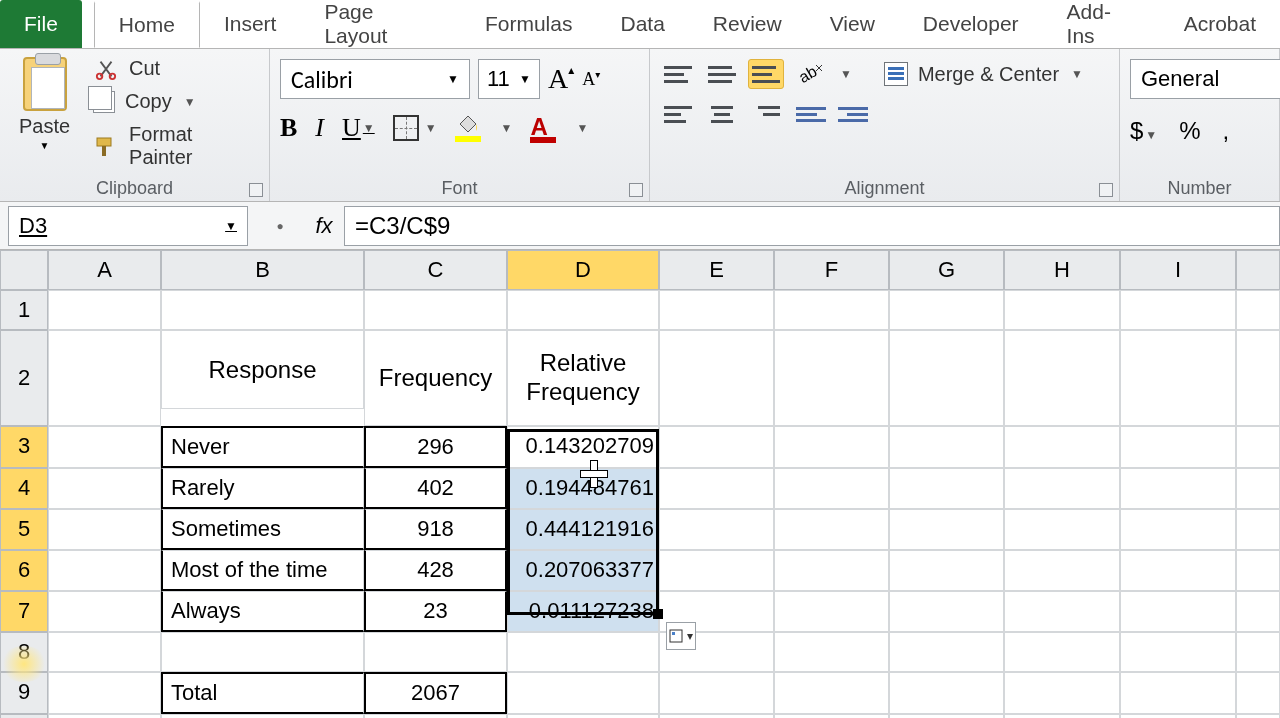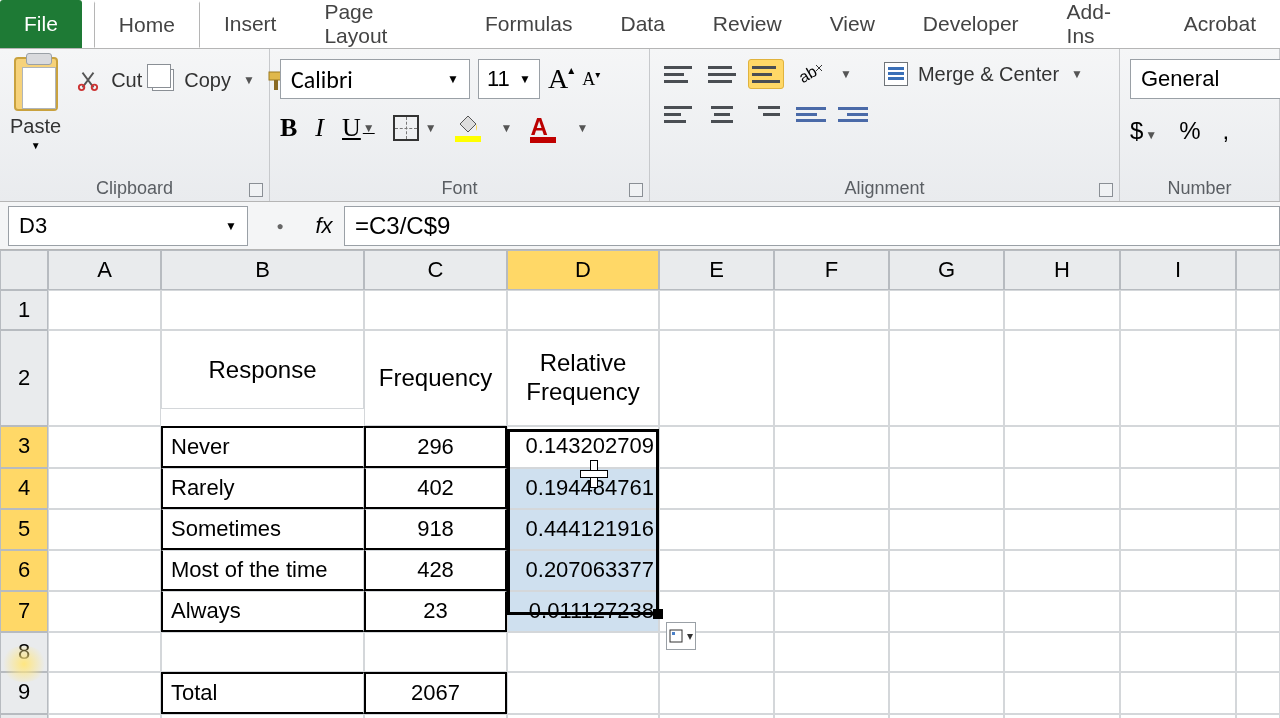--- a/index.html
+++ b/index.html
@@ -19,21 +19,21 @@
   .group .dlg { position:absolute; bottom:4px; right:6px; width:14px; height:14px; border:1px solid #8a8f95; background:#f0f2f4; }
 
   .clip-grp { width:270px; }
   .clip-grp .row { display:flex; gap:14px; align-items:flex-start;}
   .paste-btn { display:flex; flex-direction:column; align-items:center; width:70px; padding-top:2px; }
   .paste-icon { width:44px; height:54px; background:#f6d27a; border:2px solid #c9a23f; border-radius:4px; position:relative; }
   .paste-icon::before{content:"";position:absolute;top:-6px;left:10px;width:24px;height:10px;background:#d9dadd;border:1px solid #9aa0a6;border-radius:3px;}
   .paste-icon::after{content:"";position:absolute;top:8px;left:6px;width:32px;height:40px;background:#fff;border:1px solid #b0b5ba;}
   .paste-label { font-size:20px; color:#333; margin-top:4px;}
   .paste-drop { font-size:10px; margin-top:2px;}
-  .clip-list { display:flex; flex-direction:row; gap:10px; margin-top:2px;}
+  .clip-list { display:flex; flex-direction:column; gap:10px; margin-top:2px;}
   .clip-item { display:flex; align-items:center; gap:10px; font-size:20px; color:#333;}
   .ci-icon { width:26px; height:22px; display:inline-block;}
   .ci-cut{ position:relative;}
   .ci-cut svg{width:26px;height:22px;}
   .ci-copy{ background:#fff;border:1px solid #8a8f95; position:relative; width:22px;height:22px;}
   .ci-copy::after{content:"";position:absolute;left:-6px;top:-6px;width:22px;height:22px;background:#fff;border:1px solid #8a8f95;}
   .ci-brush svg{width:26px;height:24px;}
   .dropcaret{font-size:12px;margin-left:2px;color:#555;}
 
   .font-grp{ width:380px; display:flex; flex-direction:column; gap:14px; padding-top:10px;}
@@ -69,21 +69,21 @@
   .wm-item{ display:flex; align-items:center; gap:10px; font-size:20px; color:#333;}
   .wm-icon{ width:24px;height:24px;border:1px solid #6f7479;background:#fff;position:relative;}
   .wm-icon::after{content:"";position:absolute;top:4px;left:3px;right:3px;height:3px;background:#3a6fb7;box-shadow:0 5px 0 #3a6fb7,0 10px 0 #3a6fb7;}
 
   .num-grp{ flex:1; min-width:0; padding-top:10px; display:flex;gap:18px;}
   .num-format{ height:40px;background:#fff;border:1px solid #9aa0a6;display:flex;align-items:center;padding:0 10px;font-size:22px; width:160px;}
   .num-row{ display:flex;gap:22px;align-items:center;font-size:24px;}
 
   
   .fbar{ display:flex; align-items:center; height:48px; border-bottom:1px solid #b5b5b5; background:#f4f5f6;}
-  .namebox{ width:240px; height:40px; margin:16px 8px; background:#fff; border:1px solid #9aa0a6; display:flex; align-items:center; justify-content:space-between; padding:0 10px; font-size:22px;}
+  .namebox{ width:240px; height:40px; margin:16px 8px; background:#fff; border:1px solid #9aa0a6; display:flex; align-items:center; justify-content:space-between; padding:0 10px; font-size:22px;text-decoration:underline;}
   .fbar .fxbtn{ width:48px; display:flex;align-items:center; justify-content:center; font-size:12px;color:#666;}
   .fbar .fx{ width:40px; font-style:italic; font-size:22px; display:flex;align-items:center;justify-content:center;}
   .fbar .formula{ flex:1; background:#fff; border:1px solid #9aa0a6; height:40px; margin:4px 0 4px 0; display:flex;align-items:center; padding:0 10px; font-size:24px;}
 
   
   .sheet{ display:grid; grid-template-columns:48px 113px 203px 143px 152px 115px 115px 115px 116px 116px 44px; }
   .corner{ background:#e9ebed; border:1px solid #b7bbc0;}
   .colh{ background:#e9ebed; border:1px solid #b7bbc0; text-align:center; font-size:22px; padding:6px 0;}
   .colh.sel{ background:#ffd867;}
   .rowh{ background:#e9ebed; border:1px solid #b7bbc0; text-align:center; font-size:22px; padding:6px 0;}

